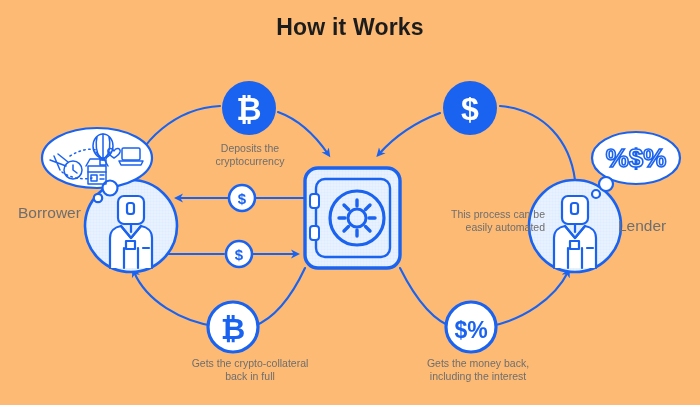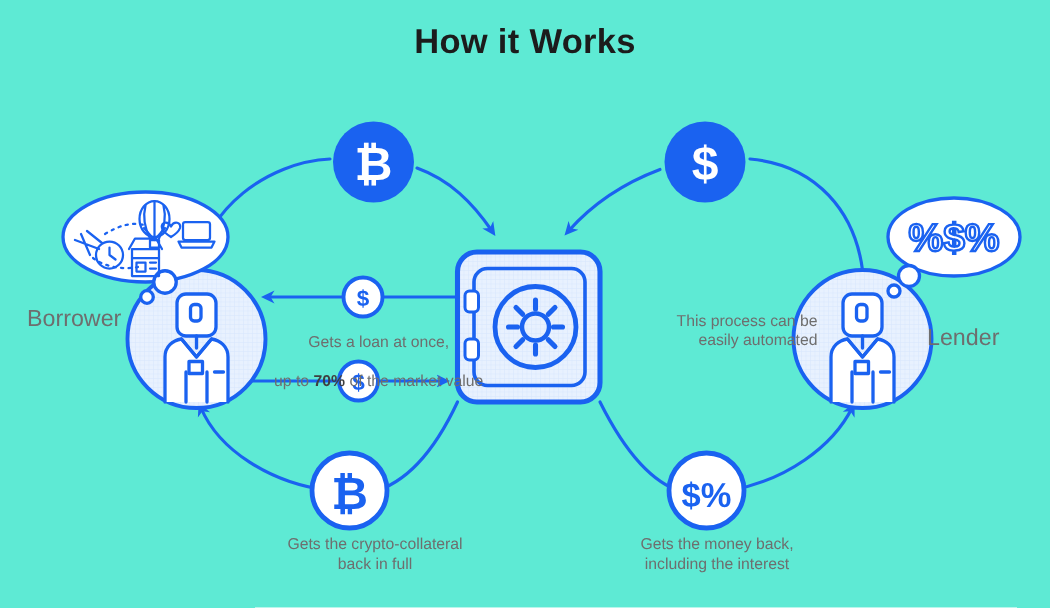--- a/index.html
+++ b/index.html
@@ -11,21 +11,21 @@
     width: 700px;
     height: 405px;
     font-family: "Liberation Sans", sans-serif;
     overflow: hidden;
     position: relative;
   }
   #stage {
     position: relative;
     width: 700px;
     height: 405px;
-    background: #5eead4;
+    background: #fdba74;
   }
   #diagram-svg {
     position: absolute;
     left: 0;
     top: 0;
     width: 700px;
     height: 405px;
   }
   .page-title {
     position: absolute;
@@ -226,26 +226,24 @@
 
     <g>
       <circle cx="471" cy="327" r="25" fill="#ffffff" stroke="#1a62f0" stroke-width="3.2"></circle>
       <text x="471" y="338" text-anchor="middle" font-family="Liberation Sans, sans-serif" font-size="23" font-weight="bold" fill="#1a62f0">$%</text>
     </g>
   </svg>
 
   <div class="actor-label" id="borrower-label">Borrower</div>
   <div class="actor-label" id="lender-label">Lender</div>
 
-
-
-  <div class="flow-caption" id="cap-loan">
-    <span>Gets a loan at once,</span><br>
-    <span>up to </span><b>70%</b><span> of the market value</span>
-  </div>
+  <div class="flow-caption" id="cap-deposit-crypto">Deposits the
+cryptocurrency</div>
+
+
 
   <div class="flow-caption" id="cap-automated">This process can be
 easily automated</div>
 
 
   <div class="flow-caption" id="cap-collateral-back">Gets the crypto-collateral
 back in full</div>
 
   <div class="flow-caption" id="cap-money-back">Gets the money back,
 including the interest</div>

